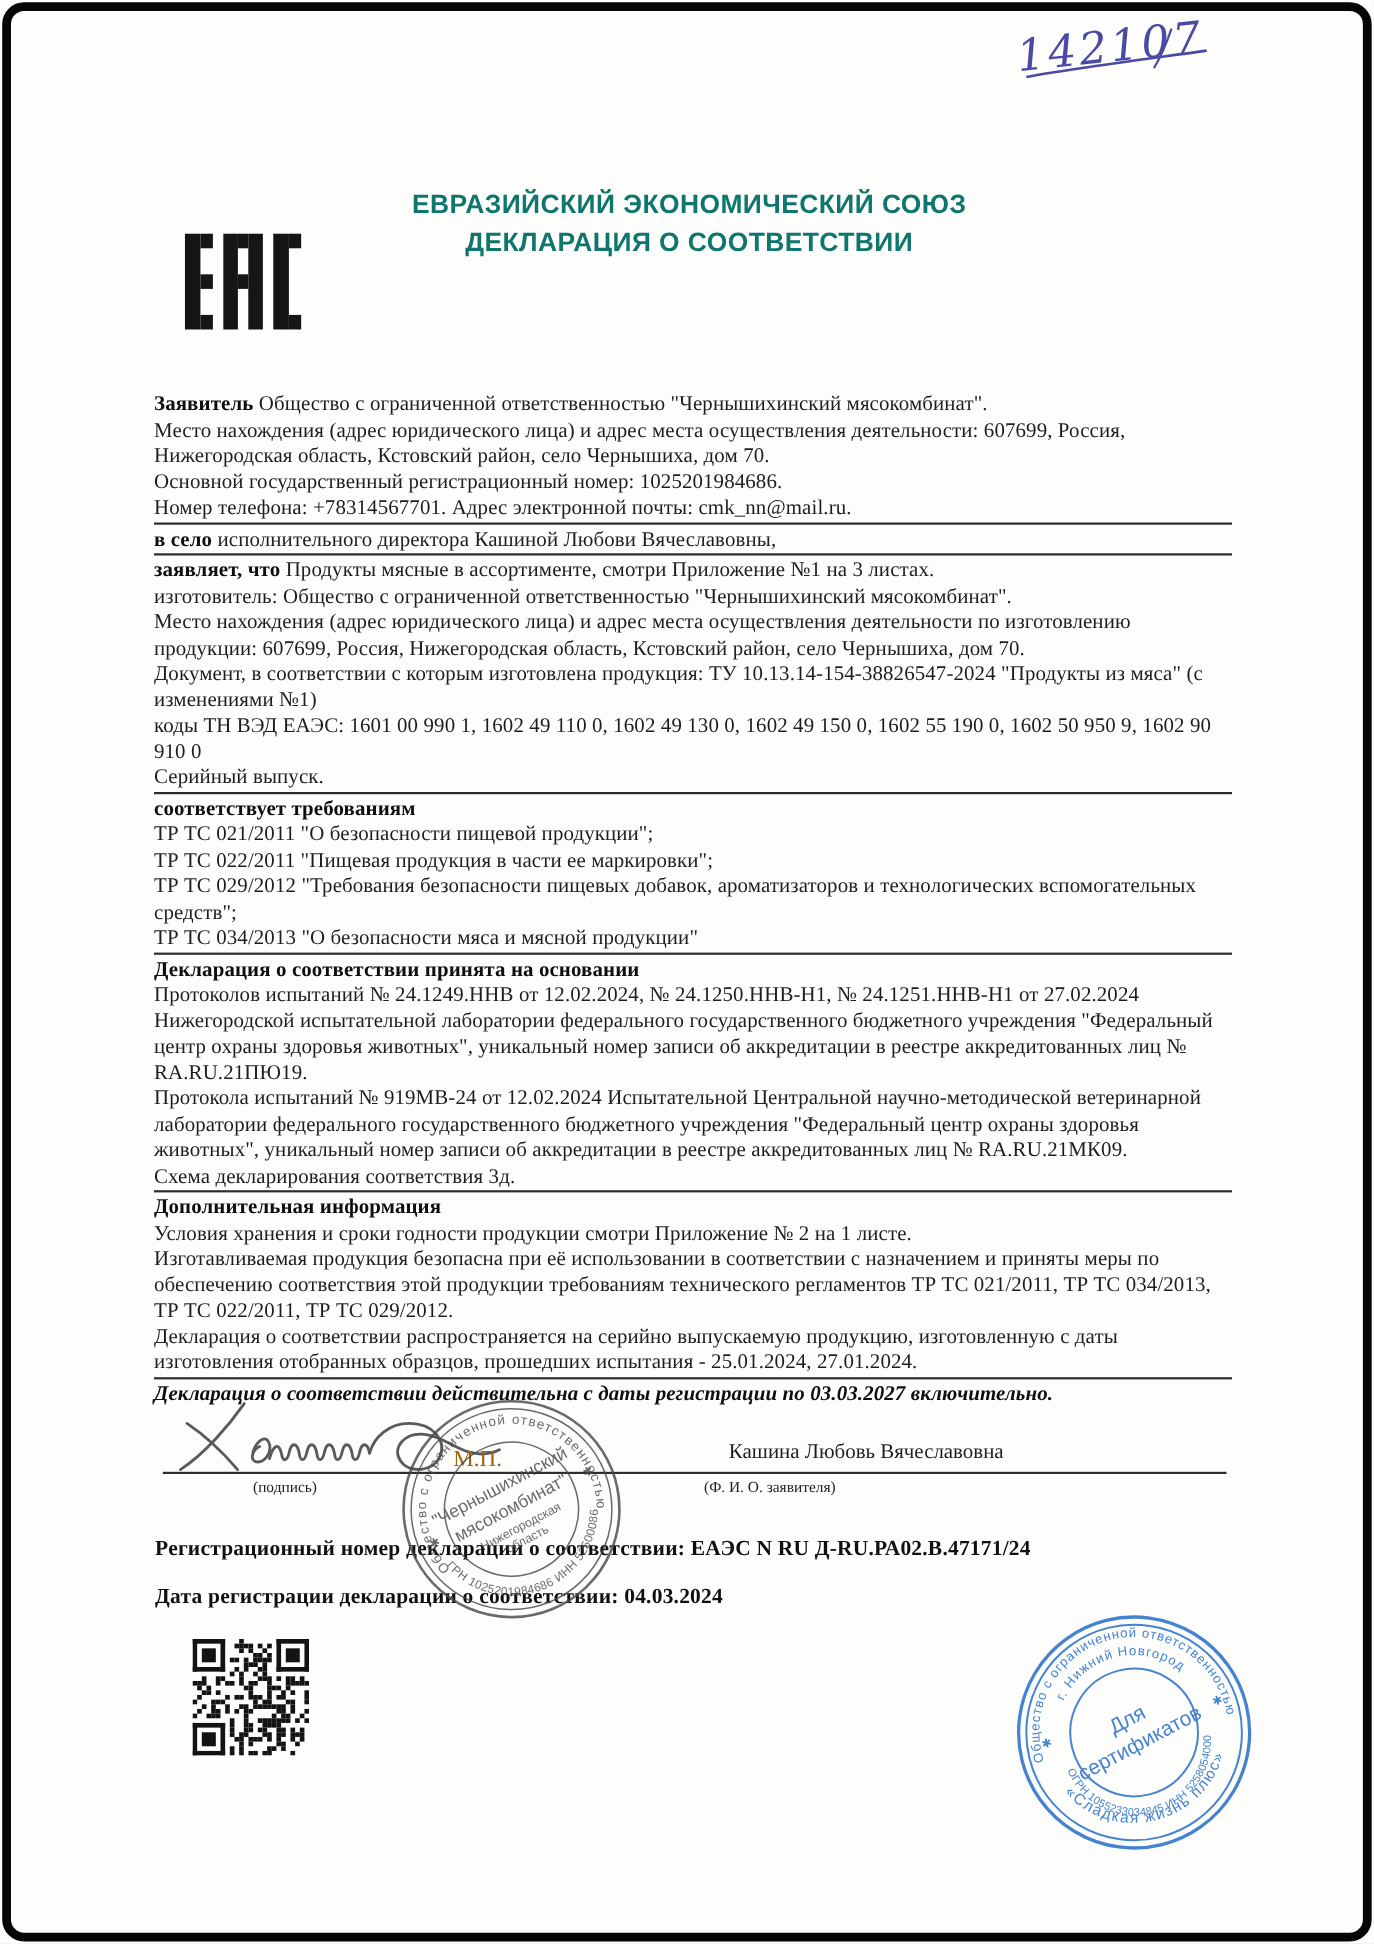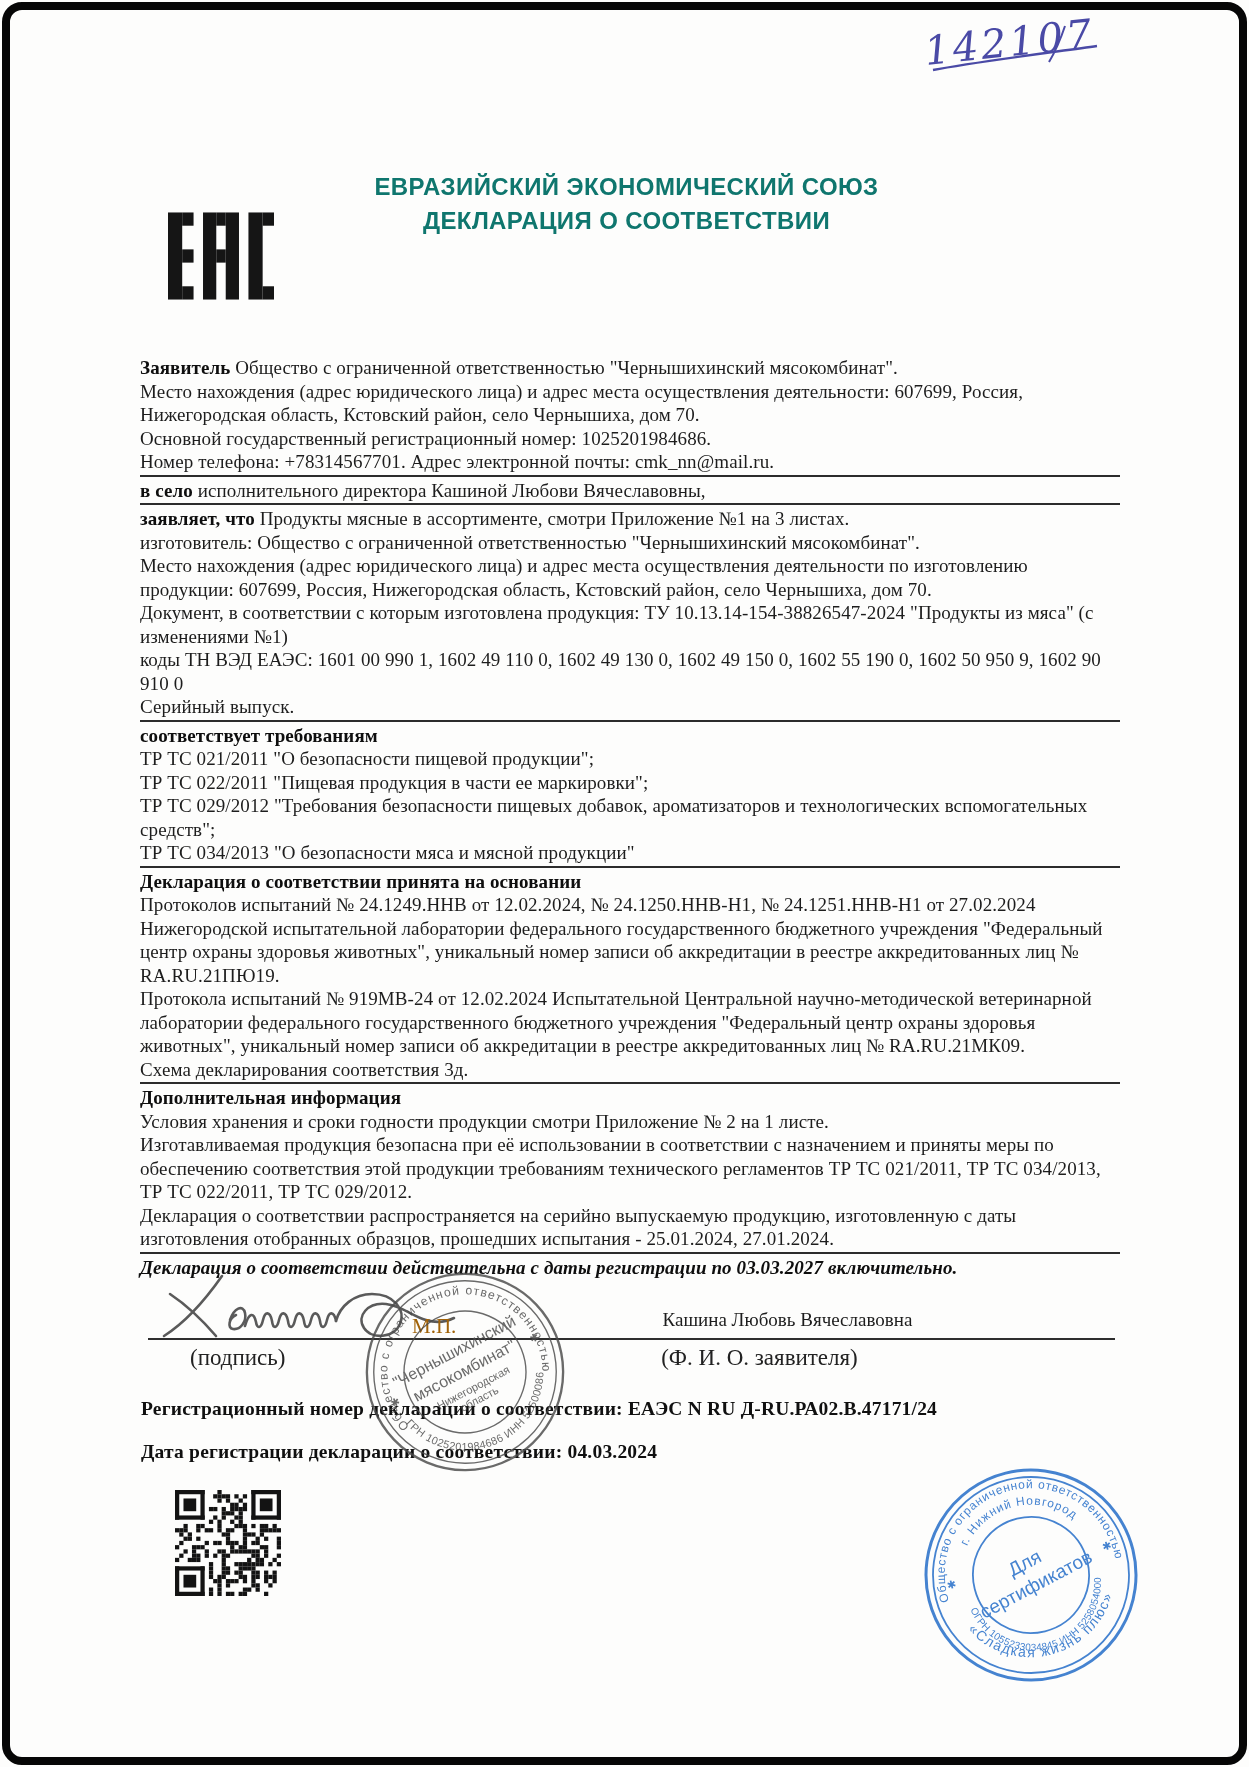--- a/index.html
+++ b/index.html
@@ -19,24 +19,24 @@
     position:absolute;left:140px;top:356px;width:980px;
     font-size:19px;line-height:23.5px;letter-spacing:.1px;
   }
   .body p{margin:0;}
   .sec{border-bottom:2px solid #2c2c2c;padding-bottom:1px;margin-bottom:2px;}
   .sec.last{border-bottom:none;font-style:italic;}
   b{color:#0e0e0e;}
   .abs{position:absolute;}
   .sigline{position:absolute;left:148px;top:1338px;width:967px;border-top:2px solid #2e2e2e;}
   .mp{position:absolute;left:412px;top:1314px;font-weight:normal;font-size:21px;color:#a16207;}
-  .cap{font-size:23px;color:#222;}
+  .cap{font-size:14px;color:#222;margin-left:40px;}
   .sig-caption{left:190px;top:1345px;}
   .fio-name{left:600px;top:1309px;width:375px;text-align:center;font-size:19px;}
-  .fio-caption{left:572px;top:1345px;width:375px;text-align:center;}
+  .fio-caption{left:600px;top:1345px;width:375px;}
   .regline{position:absolute;left:141px;font-weight:bold;font-size:19.5px;color:#101010;letter-spacing:.2px;}
   .qr{position:absolute;left:175px;top:1490px;width:106px;height:106px;}
   .stamp-black{position:absolute;left:361px;top:1268px;width:208px;height:208px;opacity:.82;}
   .stamp-blue{position:absolute;left:921px;top:1465px;width:220px;height:220px;opacity:.92;}
   .signature{position:absolute;left:150px;top:1266px;width:310px;height:85px;}
   svg text{font-family:"Liberation Sans",sans-serif;}
 </style>
 </head>
 <body>
 

